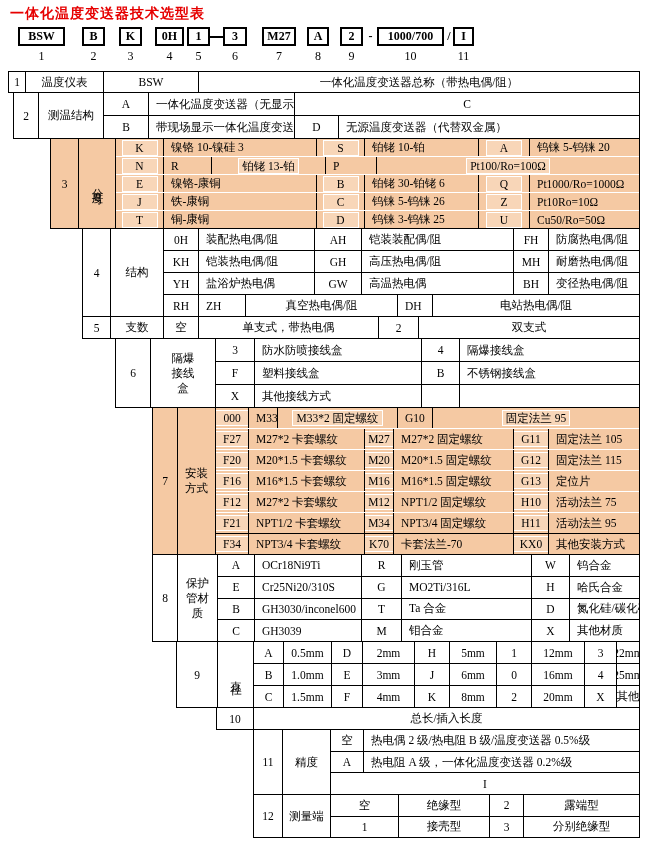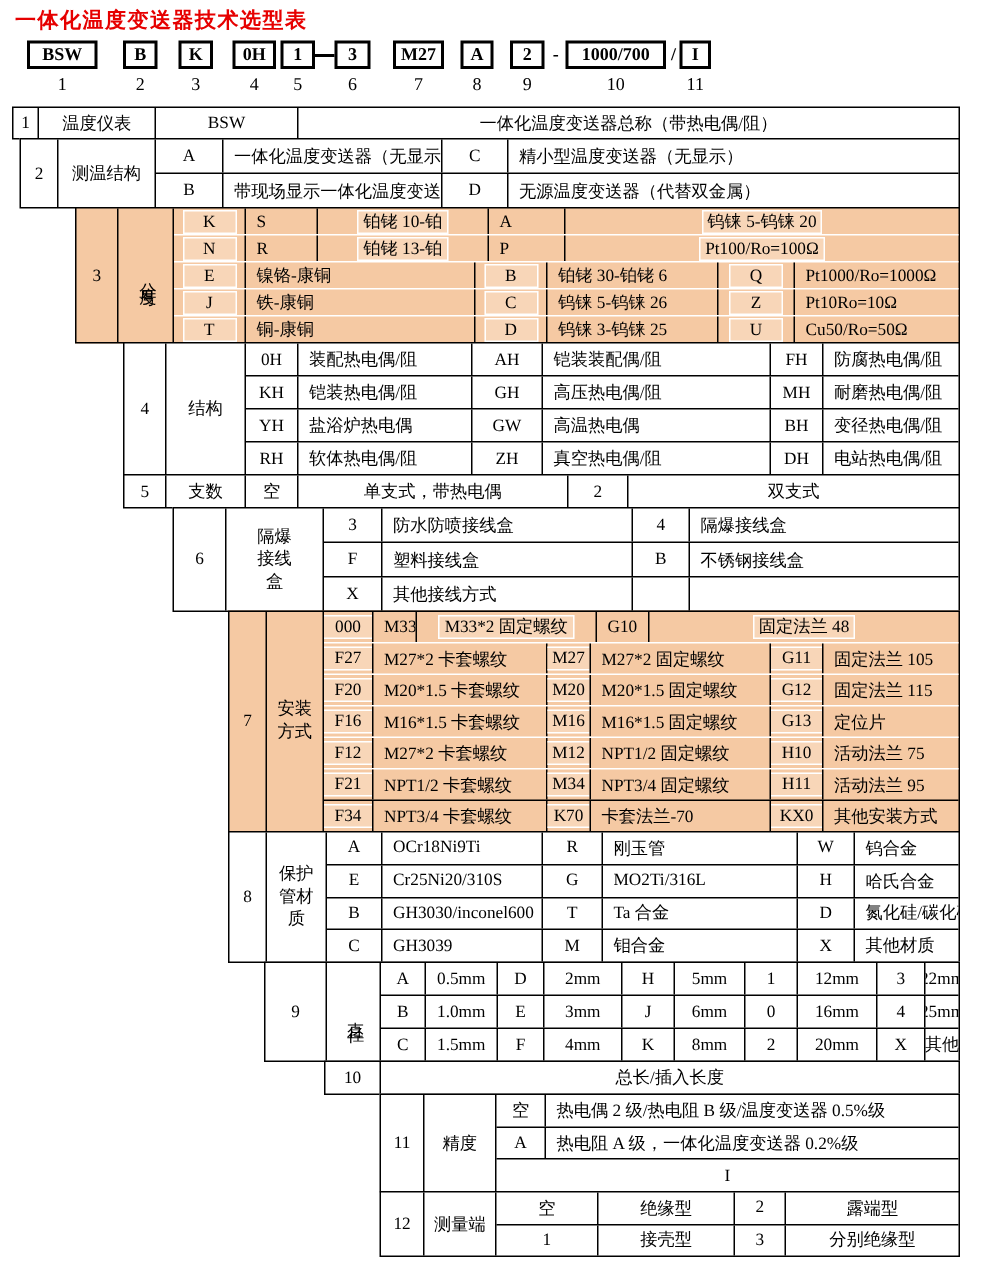--- a/index.html
+++ b/index.html
@@ -149,23 +149,20 @@
           <div class="row">
             <div class="cell c0">
               <span>A</span>
             </div>
             <div class="cell c1">
               <span>一体化温度变送器（无显示）</span>
             </div>
             <div class="cell c2">
               <span>C</span>
             </div>
-            <div class="cell c3">
-              <span>精小型温度变送器（无显示）</span>
-            </div>
           </div>
           <div class="row">
             <div class="cell c0">
               <span>B</span>
             </div>
             <div class="cell c1">
               <span>带现场显示一体化温度变送器</span>
             </div>
             <div class="cell c2">
               <span>D</span>
@@ -179,20 +176,23 @@
     <div class="band b3 salmon left-vals">
       <div class="num">3</div>
       <div class="label">
           <span>分度号</span>
         </div>
       <div class="rows">
           <div class="row">
             <div class="cell c0">
               <span>K</span>
             </div>
+            <div class="cell c1">
+              <span>镍铬 10-镍硅 3</span>
+            </div>
             <div class="cell c2">
               <span>S</span>
             </div>
             <div class="cell c3">
               <span>铂铑 10-铂</span>
             </div>
             <div class="cell c4">
               <span>A</span>
             </div>
             <div class="cell c5">
@@ -341,23 +341,20 @@
               <span>BH</span>
             </div>
             <div class="cell c5">
               <span>变径热电偶/阻</span>
             </div>
           </div>
           <div class="row">
             <div class="cell c0">
               <span>RH</span>
             </div>
-            <div class="cell c1">
-              <span>软体热电偶/阻</span>
-            </div>
             <div class="cell c2">
               <span>ZH</span>
             </div>
             <div class="cell c3">
               <span>真空热电偶/阻</span>
             </div>
             <div class="cell c4">
               <span>DH</span>
             </div>
             <div class="cell c5">
@@ -451,21 +448,21 @@
             <div class="cell c2">
               <span>M33</span>
             </div>
             <div class="cell c3">
               <span>M33*2 固定螺纹</span>
             </div>
             <div class="cell c4">
               <span>G10</span>
             </div>
             <div class="cell c5">
-              <span>固定法兰 48</span>
+              <span>固定法兰 95</span>
             </div>
           </div>
           <div class="row">
             <div class="cell c0">
               <span>F27</span>
             </div>
             <div class="cell c1">
               <span>M27*2 卡套螺纹</span>
             </div>
             <div class="cell c2">

